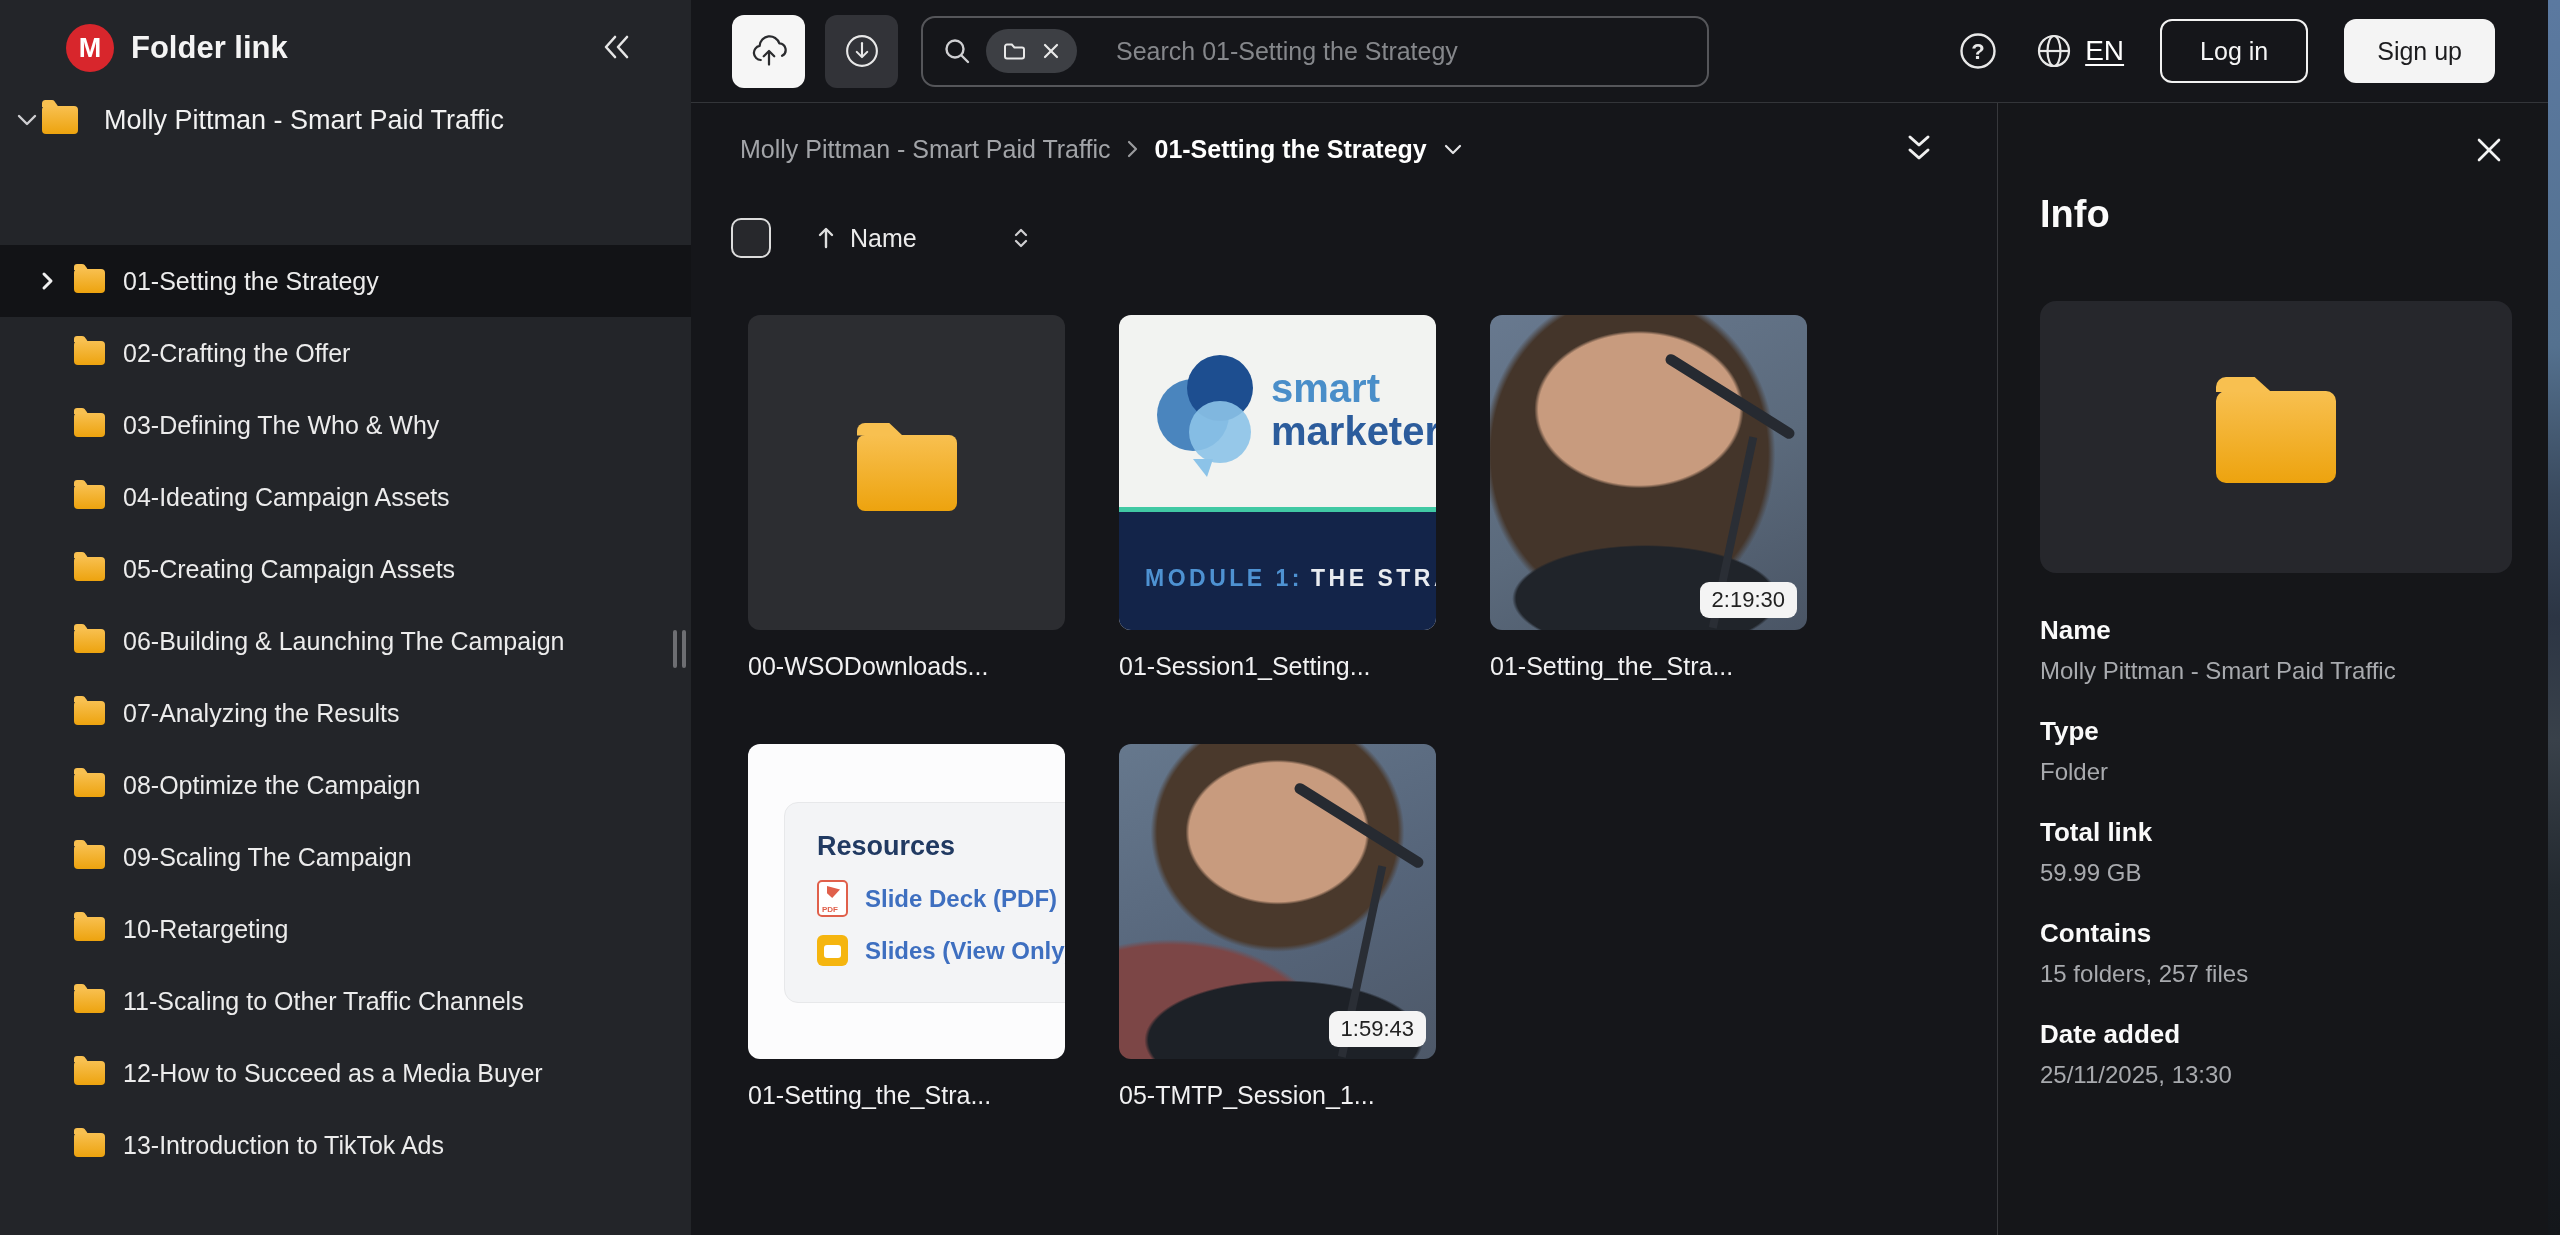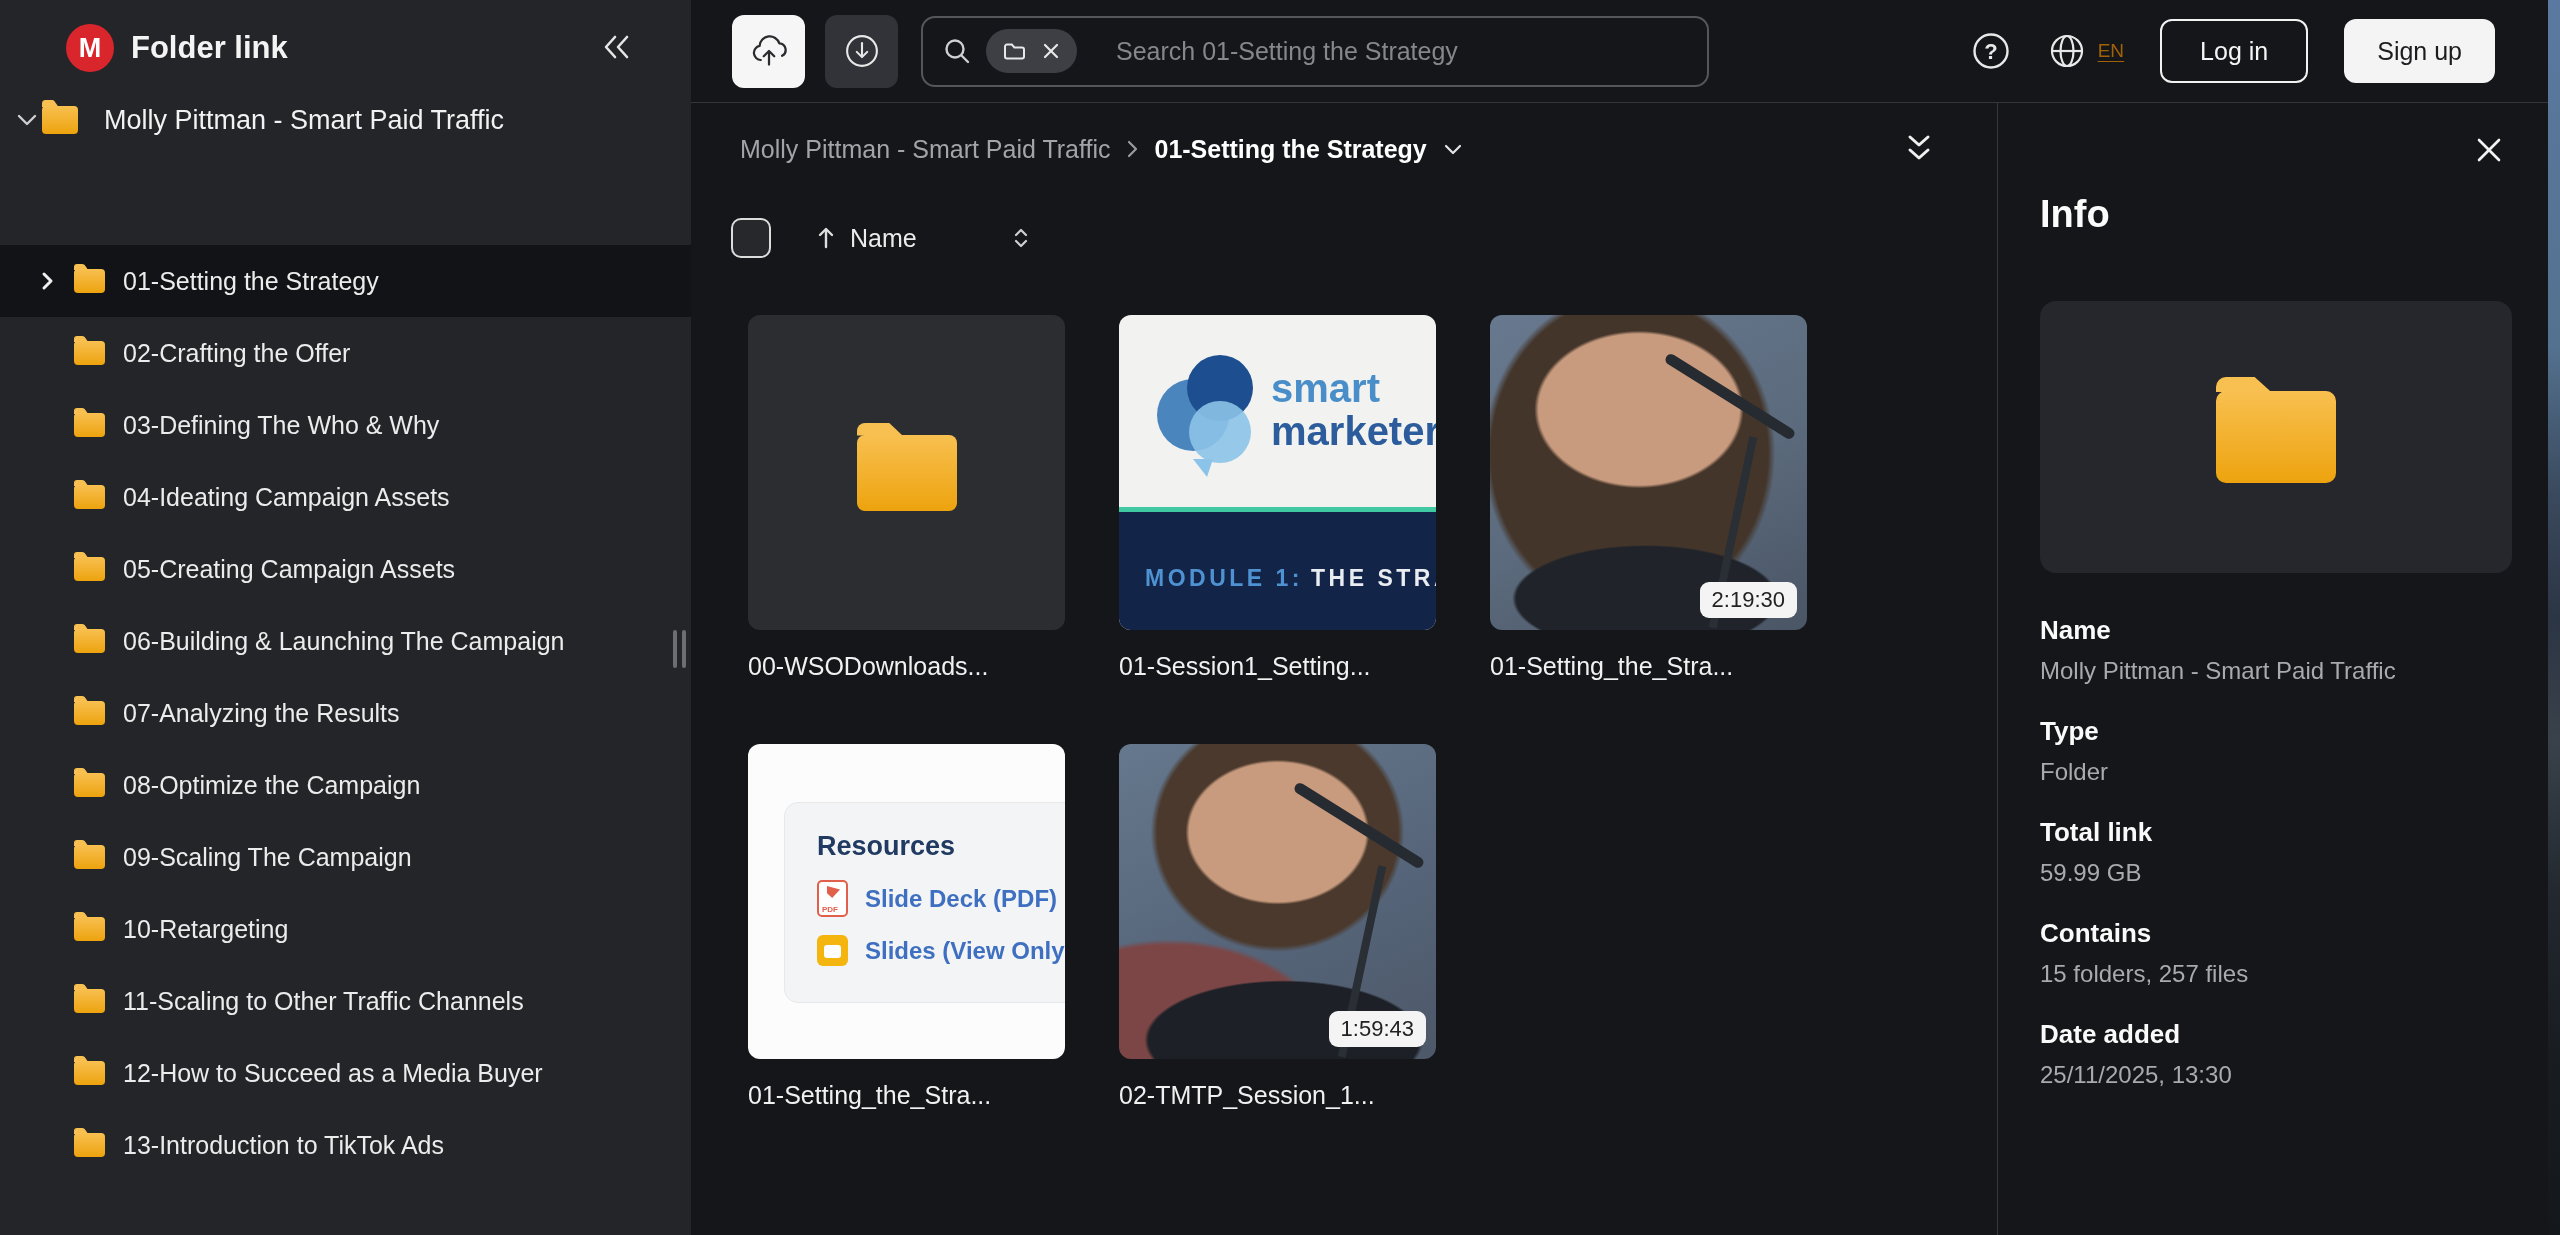--- a/index.html
+++ b/index.html
@@ -39,21 +39,21 @@
   .topbar { flex:0 0 103px; height:103px; border-bottom:1px solid #333539; display:flex; align-items:center; padding-left:41px; }
   .icon-btn { width:73px; height:73px; border-radius:12px; display:flex; align-items:center; justify-content:center; cursor:pointer; }
   .upload-btn { background:#f6f6f6; }
   .download-btn { background:#323338; margin-left:20px; }
   .search-box { margin-left:23px; width:788px; height:71px; border:2px solid #55565a; border-radius:14px; display:flex; align-items:center; padding:0 20px; gap:15px; }
   .search-chip { height:44px; background:#3d3f44; border-radius:22px; display:flex; align-items:center; gap:15px; padding:0 16px; cursor:pointer; }
   .search-input { flex:1; background:transparent; border:none; outline:none; color:#e8e8e8; font-size:25px; font-family:inherit; min-width:0;margin-left:24px; }
   .search-input::placeholder { color:#85878b; }
   .topbar-right { margin-left:auto; display:flex; align-items:center; gap:36px; padding-right:53px; }
   .lang { display:flex; align-items:center; gap:12px; cursor:pointer; }
-  .lang-code { font-size:19px; color:#a16207; text-decoration:underline; text-underline-offset:4px; }
+  .lang-code { font-size:28px; color:#ffffff; text-decoration:underline; text-underline-offset:4px; }
   .btn-login { height:64px; padding:0 38px; border:2.5px solid #f2f2f2; border-radius:12px; background:transparent; color:#f5f5f5; font-size:25px; font-family:inherit; cursor:pointer; }
   .btn-signup { height:64px; padding:0 33px; border:none; border-radius:12px; background:#f4f4f4; color:#1c1c1e; font-size:25px; font-family:inherit; cursor:pointer; }
 
   .body-row { flex:1; display:flex; min-height:0; }
   .content { position:relative; flex:0 0 1306px; width:1306px; }
 
   .breadcrumb { position:absolute; top:28px; left:49px; height:36px; display:flex; align-items:center; gap:16px; font-size:25px; white-space:nowrap; }
   .bc-parent { color:#a2a4a8; cursor:pointer; }
   .bc-current { color:#ffffff; font-weight:700; cursor:pointer; }
   .dbl-chevron { position:absolute; right:64px; top:30px; cursor:pointer; }
@@ -380,21 +380,21 @@
                 </div>
               </div>
             </div>
             <div class="name">01-Setting_the_Stra...</div>
           </div>
 
           <div class="card">
             <div class="thumb thumb-portrait variant-b">
               <span class="duration">1:59:43</span>
             </div>
-            <div class="name">02-TMTP_Session_1...</div>
+            <div class="name">05-TMTP_Session_1...</div>
           </div>
 
         </div>
       </section>
 
       <div class="vdivider"></div>
 
       <aside class="info-panel">
         <div class="ip-close">
           <svg width="30" height="30" viewBox="0 0 30 30">

